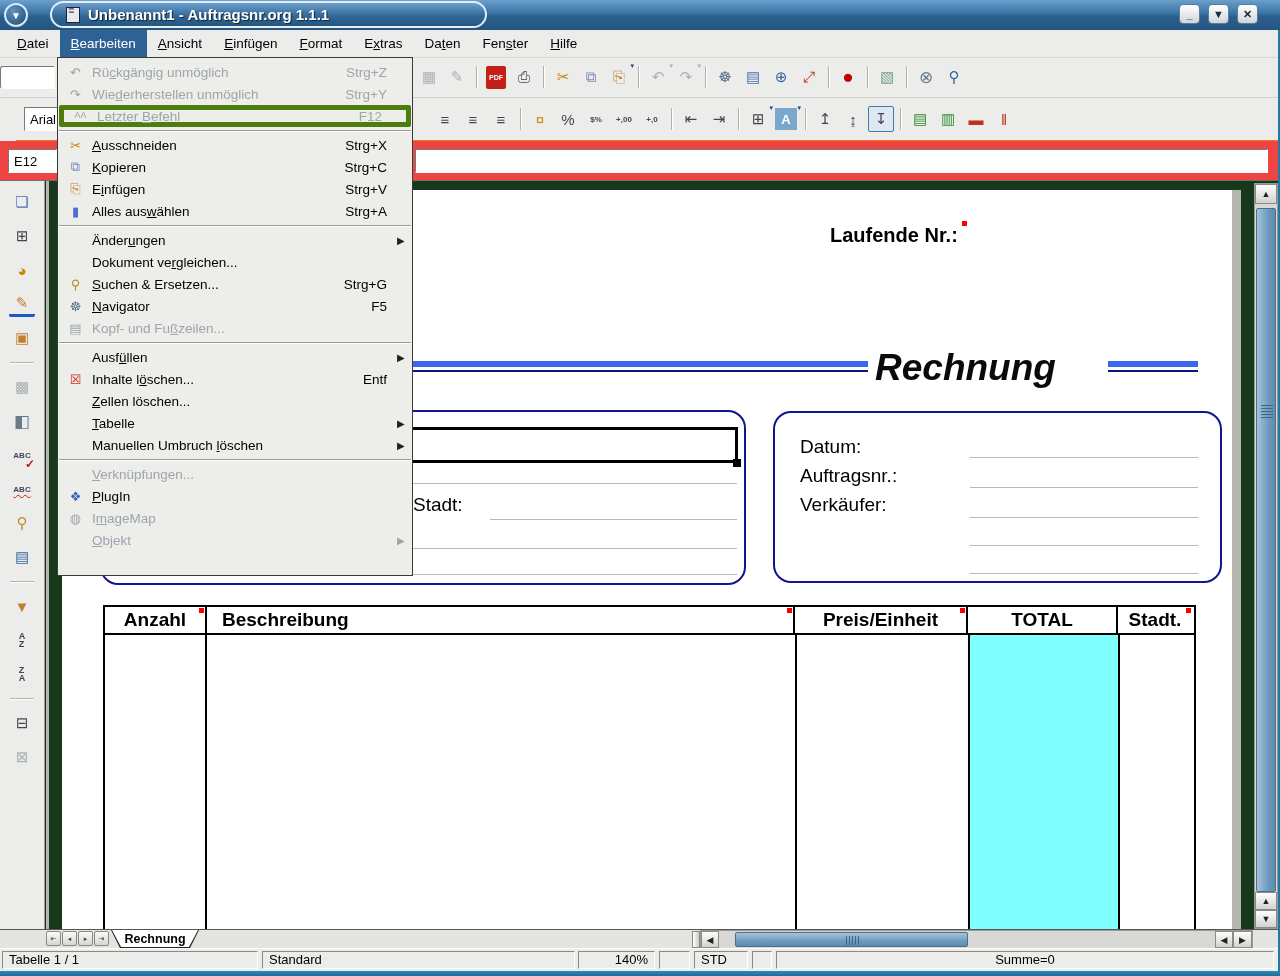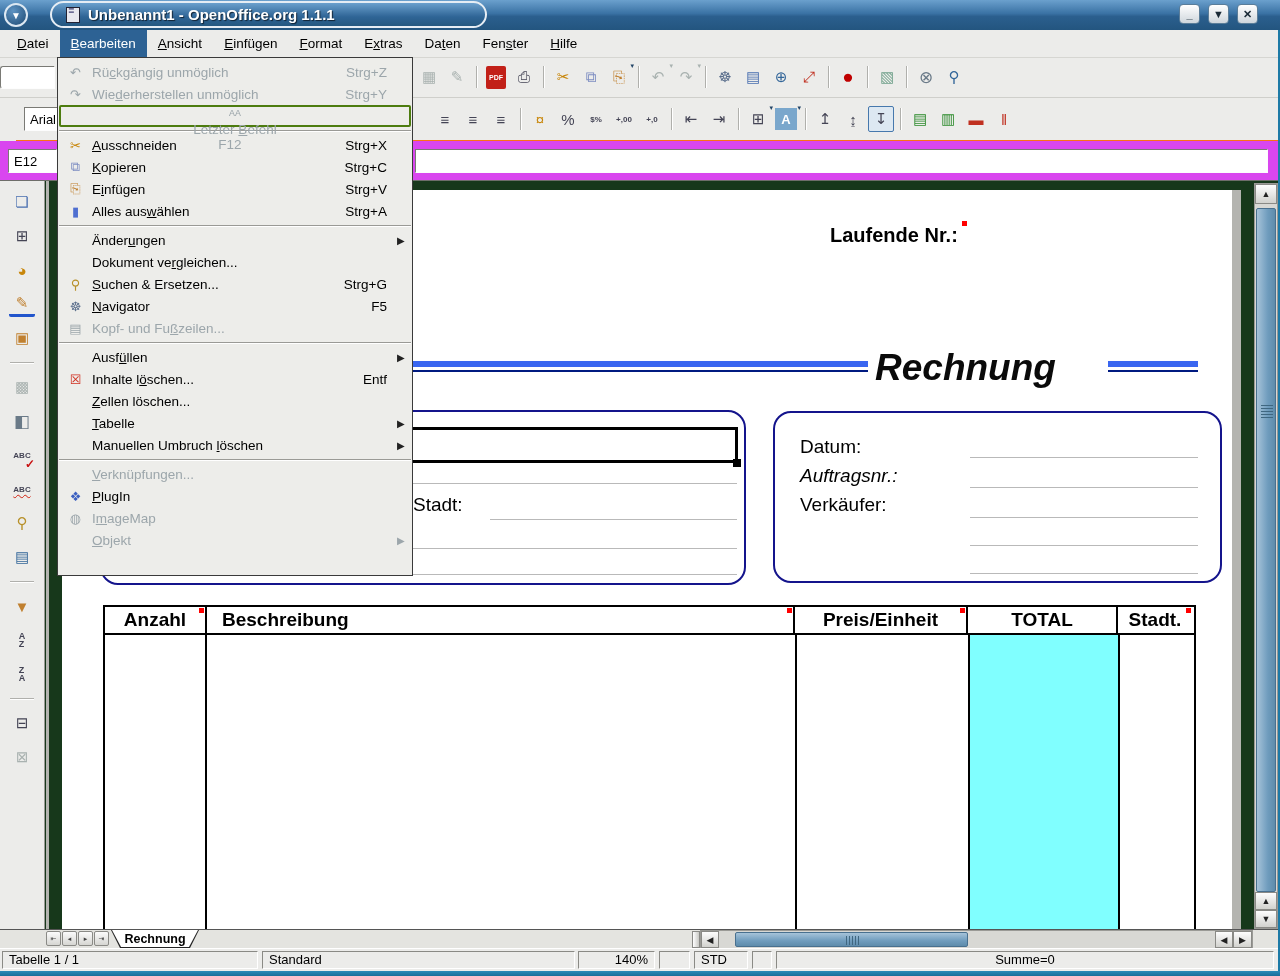--- a/index.html
+++ b/index.html
@@ -27,21 +27,21 @@
   
   .menubar{position:absolute;left:0;top:30px;width:1280px;height:28px;background:#ececea;
     display:flex;align-items:stretch;padding-left:6px;font-size:13.5px;border-bottom:1px solid #d6d6d2;}
   .mb{display:flex;align-items:center;padding:0 11px;color:#000;}
   .mb.active{background:#2d6294;color:#fff;}
   .mn{text-decoration:underline;}
 
   
   .row1{position:absolute;left:0;top:58px;width:1280px;height:40px;background:#ececea;border-bottom:1px solid #cfcfcb;}
   .row2{position:absolute;left:16px;top:98px;width:1280px;height:43px;background:#ececea;border-bottom:1px solid #f97316;}
-  .rowf{position:absolute;left:0;top:141px;width:1280px;height:40px;background:#d946ef;border-bottom:1px solid #6e6e6a;}
+  .rowf{position:absolute;left:0;top:141px;width:1280px;height:40px;background:#ef4444;border-bottom:1px solid #6e6e6a;}
   .strip{position:absolute;display:flex;align-items:center;}
   .tbi{position:relative;width:26px;height:26px;margin:0 1px;display:flex;align-items:center;
     justify-content:center;font-size:15px;color:#445;border-radius:2px;flex:none;}
   .tbi.dis{color:#a9b2b0;}
   .tbi .dd{position:absolute;top:-2px;right:-2px;font-size:7px;color:#246;}
   .tbi.dis .dd{color:#a9b2b0;}
   .tbsep{width:1px;height:22px;background:#b0b0ac;box-shadow:1px 0 0 #fff;margin:0 5px;flex:none;}
   .ic-pdf{background:#c22018;color:#fff;font-size:7px;font-weight:bold;width:20px;height:23px;margin:0 4px;border-radius:2px;}
   .ic-cut{color:#c8860a;} .ic-copy{color:#7e8ec2;} .ic-paste{color:#c08030;}
   .ic-undo{color:#9fb8a5;} .ic-rec{color:#c00000;font-size:19px;} .ic-stop{color:#6a7a88;font-size:17px;}
@@ -121,38 +121,38 @@
 
   
   .popup{position:absolute;left:57px;top:57px;width:356px;height:519px;background:#ededea;
     border:1px solid #3a3a3a;padding-top:3px;font-size:13.5px;z-index:50;}
   .mi{height:22px;display:flex;align-items:center;margin:0 1px;}
   .mi .i{width:33px;text-align:center;font-size:13px;flex:none;}
   .mi .l{flex:1;color:#000;}
   .mi .s{color:#000;padding-right:10px;}
   .mi .a{width:14px;font-size:10px;color:#222;flex:none;}
   .mi.dis .l,.mi.dis .s,.mi.dis .a,.mi.dis .i{color:#9ca6ab !important;}
-  .mi.hov{border:2px solid #4d7c0f;border-radius:2px;height:22px;flex-direction:column;}
+  .mi.hov{border:5px solid #4d7c0f;border-radius:2px;height:22px;}
   .msep{height:1px;background:#9a9a96;box-shadow:0 1px 0 #fff;margin:3px 1px;}
   .mic-cut{color:#c8860a;} .mic-copy{color:#7e8ec2;} .mic-paste{color:#c08030;}
   .mic-sel{color:#4f6fd0;} .mic-srch{color:#b8912a;} .mic-nav{color:#5a6e8c;}
   .mic-del{color:#d03020;} .mic-plug{color:#3b5fc0;}
 </style>
 </head>
 <body>
 
 <div class="window">
 
   <div class="titlebar">
     <div class="winmenu">
       <span>▼</span>
     </div>
     <div class="capsule">
       <span class="docicon">≣</span>
-      <span class="ttl">Unbenannt1 - OpenOffice.org 1.1.1</span>
+      <span class="ttl">Unbenannt1 - Auftragsnr.org 1.1.1</span>
     </div>
     <div class="wbtns">
       <div class="wbtn">
           <span>_</span>
         </div>
       <div class="wbtn">
           <span>▼</span>
         </div>
       <div class="wbtn">
           <span>✕</span>
@@ -306,21 +306,21 @@
       <div class="selcell" style="left:48px;top:237px;width:628px;height:36px;"></div>
       <div class="selhandle" style="left:671px;top:269px;"></div>
       <div class="docline" style="left:193px;top:293px;width:482px;"></div>
       <div class="dlabel" style="left:351px;top:304px;">Stadt:</div>
       <div class="docline" style="left:428px;top:329px;width:247px;"></div>
       <div class="docline" style="left:193px;top:358px;width:482px;"></div>
       <div class="docline" style="left:193px;top:384px;width:482px;"></div>
 
       <div class="rbox" style="left:711px;top:221px;width:449px;height:172px;"></div>
       <div class="dlabel" style="left:738px;top:246px;">Datum:</div>
-      <div class="dlabel" style="left:738px;top:275px;font-style:italic;">Auftragsnr.:</div>
+      <div class="dlabel" style="left:738px;top:275px;">Auftragsnr.:</div>
       <div class="dlabel" style="left:738px;top:304px;">Verkäufer:</div>
       <div class="docline" style="left:908px;top:267px;width:228px;"></div>
       <div class="docline" style="left:908px;top:297px;width:228px;"></div>
       <div class="docline" style="left:908px;top:327px;width:228px;"></div>
       <div class="docline" style="left:908px;top:355px;width:228px;"></div>
       <div class="docline" style="left:908px;top:383px;width:228px;"></div>
 
       <div class="thead" style="left:41px;top:415px;width:1093px;height:30px;">
         <div class="th" style="width:100px;">
             <span>Anzahl</span>

